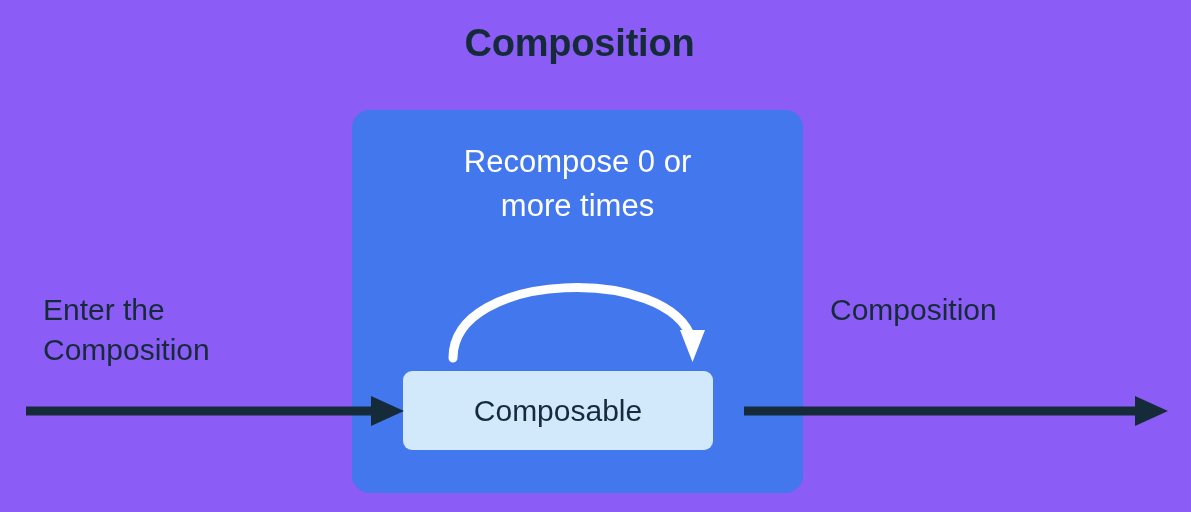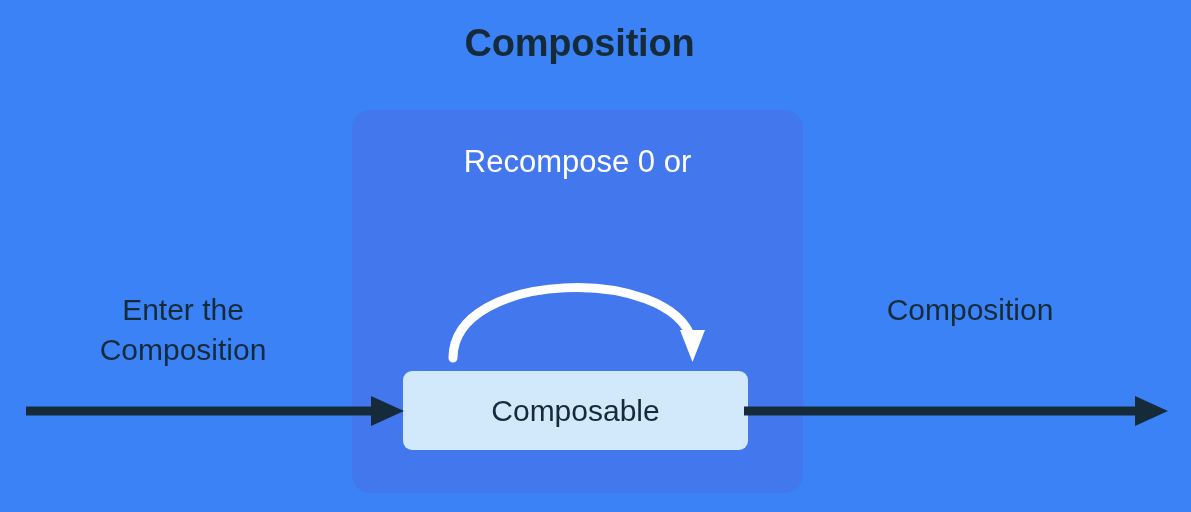--- a/index.html
+++ b/index.html
@@ -10,21 +10,21 @@
   }
   body {
     font-family: "Liberation Sans", sans-serif;
     -webkit-font-smoothing: antialiased;
   }
 
   #canvas {
     position: relative;
     width: 1191px;
     height: 512px;
-    background: #3b82f6;
+    background: #8b5cf6;
     overflow: hidden;
   }
 
   
   #diagram-title {
     position: absolute;
     left: 0;
     top: 20px;
     width: 1159px;
     text-align: center;
@@ -32,21 +32,21 @@
     font-weight: bold;
     color: #162B3A;
     letter-spacing: -0.2px;
     line-height: 46px;
     white-space: nowrap;
   }
 
   
   .edge-label {
     position: absolute;
-    text-align: center;
+    text-align: left;
     font-size: 30px;
     font-weight: normal;
     color: #162B3A;
     line-height: 40px;
   }
   #label-enter {
     left: 43px;
     top: 290px;
     width: 280px;
   }
@@ -92,21 +92,21 @@
     top: 240px;
     width: 290px;
     height: 130px;
   }
 
   
   #composable-box {
     position: absolute;
     left: 403px;
     top: 371px;
-    width: 345px;
+    width: 310px;
     height: 79px;
     background: #D2E8FB;
     border-radius: 9px;
     display: flex;
     align-items: center;
     justify-content: center;
   }
   #composable-label {
     font-size: 30px;
     color: #162B3A;
@@ -142,20 +142,21 @@
   </div>
 
   <div class="edge-label" id="label-leave">
     <span class="line">Composition</span>
   </div>
 
   <div id="composition-box"></div>
 
   <div id="recompose-caption">
     <span class="line">Recompose 0 or</span>
+    <span class="line">more times</span>
   </div>
 
   <svg id="recompose-arrow" viewBox="0 0 290 130">
     <path d="M 23 118 C 23 30, 240 25, 262 100" fill="none" stroke="#ffffff" stroke-width="9" stroke-linecap="round"></path>
     <polygon points="250,90 275,90 262.5,122" fill="#ffffff"></polygon>
   </svg>
 
   <div id="composable-box">
     <span id="composable-label">Composable</span>
   </div>

